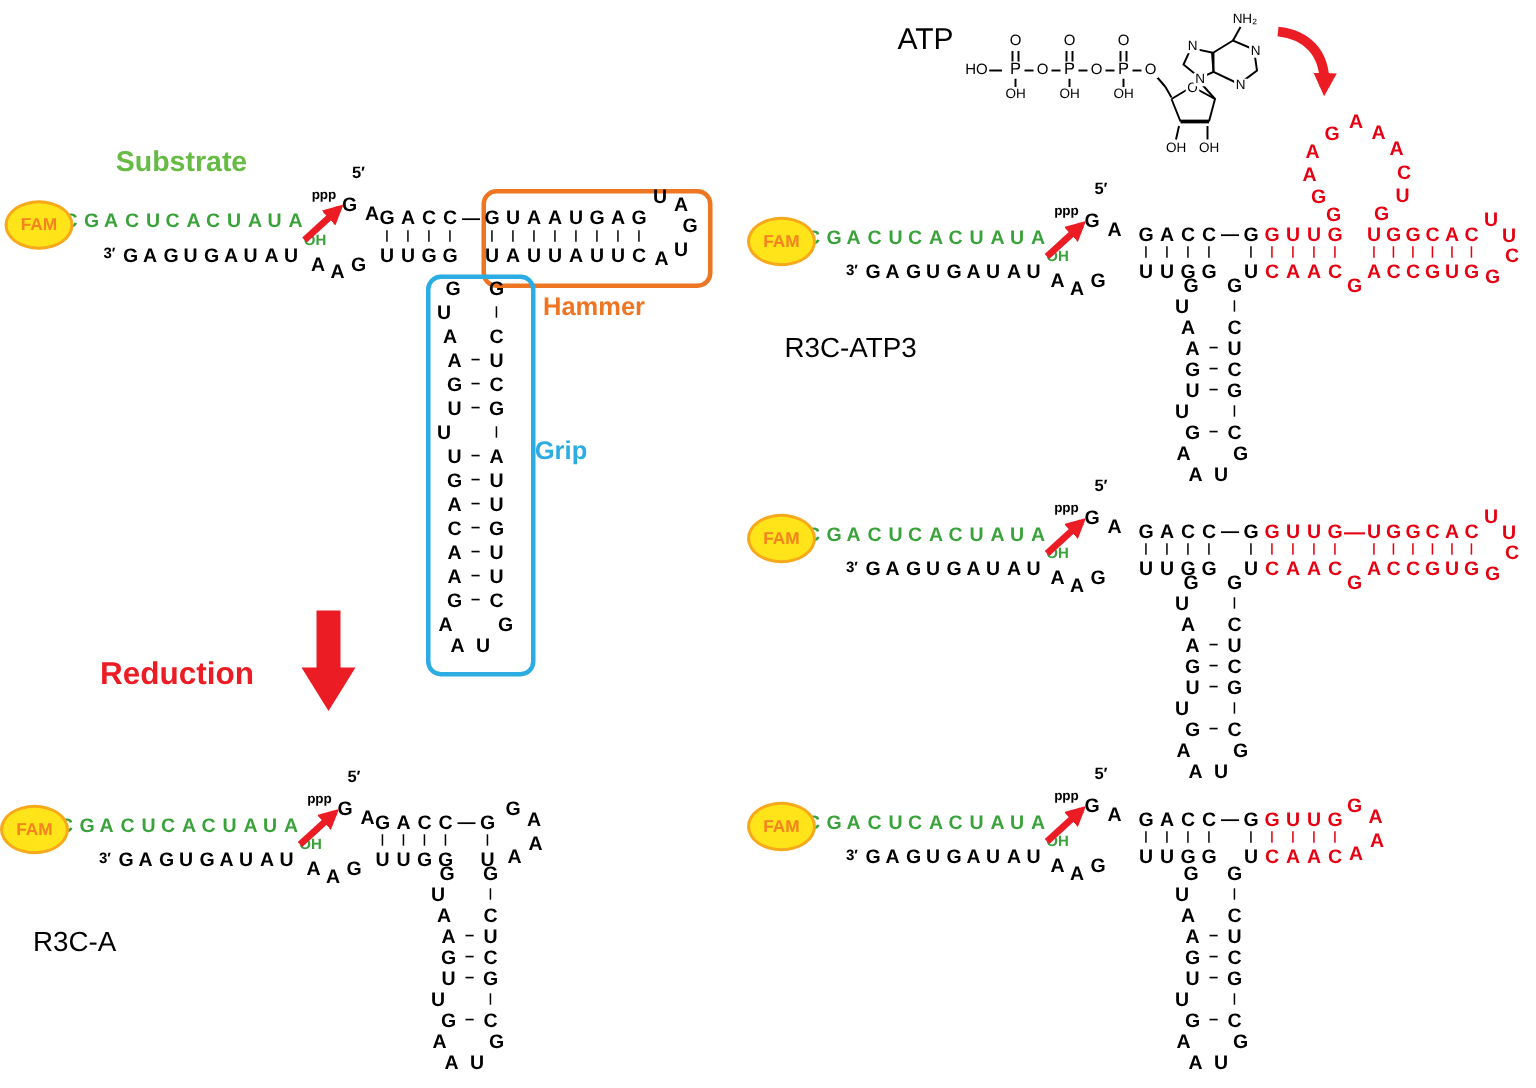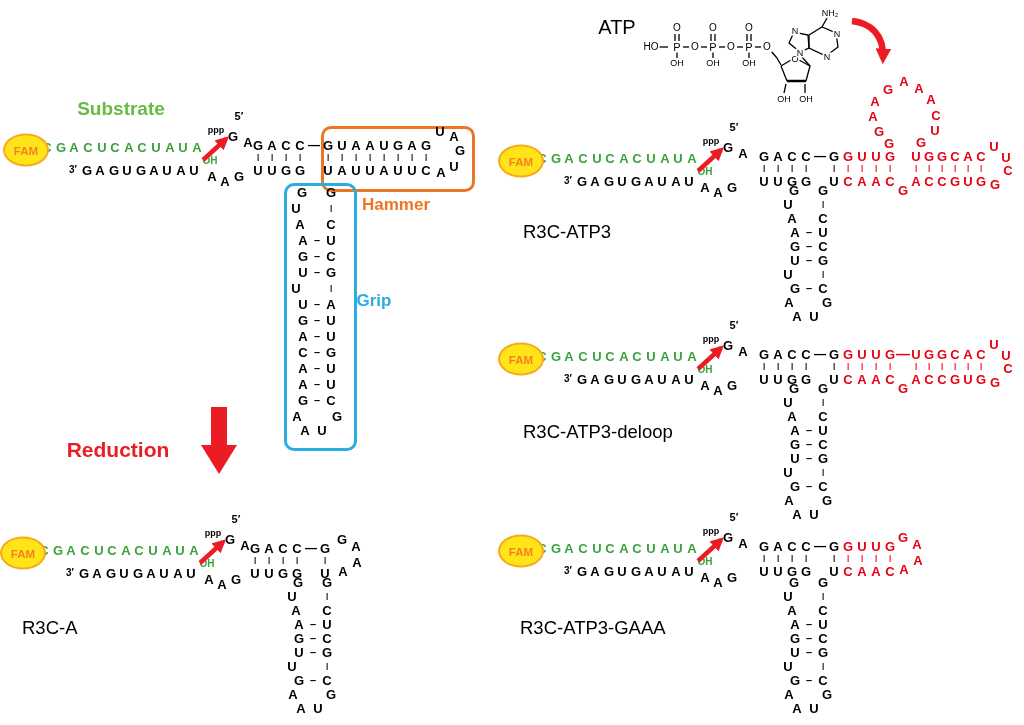--- a/index.html
+++ b/index.html
@@ -77,23 +77,21 @@
       <path d="M852,21 C870,23 884,34 883,58" stroke="#EC1C24" stroke-width="6.5" fill="none" marker-end="url(#arrBig)"></path>
       <path d="M211,407 L227,407 L227,445 L237,445 L219,474 L201,445 L211,445 Z" fill="#EC1C24"></path>
     </svg>
 
   <div class="lbl ctr" id="lb-substrate">Substrate</div>
   <div class="lbl ctr" id="lb-hammer">Hammer</div>
   <div class="lbl ctr" id="lb-grip">Grip</div>
   <div class="lbl ctr" id="lb-reduction">Reduction</div>
   <div class="lbl ctr" id="lb-atp">ATP</div>
   <div class="lbl vctr" id="lb-s2">R3C-ATP3</div>
-  <div class="lbl vctr" id="lb-s3">R3C-ATP3-deloop</div>
   <div class="lbl vctr" id="lb-s4">R3C-A</div>
-  <div class="lbl vctr" id="lb-s5">R3C-ATP3-GAAA</div>
 <div class="box" style="left: 321px; top: 126px; width: 148px; height: 60px; border: 3px solid rgb(238, 118, 35);"></div>
     <div class="box" style="left: 284px; top: 183px; width: 67px; height: 262px; border: 3px solid rgb(43, 172, 226);"></div>
     <span class="t" style="left: 47px; top: 147px; color: rgb(58, 162, 58); font-size: 13px;">C</span>
     <span class="t" style="left: 61px; top: 147px; color: rgb(58, 162, 58); font-size: 13px;">G</span>
     <span class="t" style="left: 74px; top: 147px; color: rgb(58, 162, 58); font-size: 13px;">A</span>
     <span class="t" style="left: 88px; top: 147px; color: rgb(58, 162, 58); font-size: 13px;">C</span>
     <span class="t" style="left: 102px; top: 147px; color: rgb(58, 162, 58); font-size: 13px;">U</span>
     <span class="t" style="left: 115px; top: 147px; color: rgb(58, 162, 58); font-size: 13px;">C</span>
     <span class="t" style="left: 129px; top: 147px; color: rgb(58, 162, 58); font-size: 13px;">A</span>
     <span class="t" style="left: 142px; top: 147px; color: rgb(58, 162, 58); font-size: 13px;">C</span>

